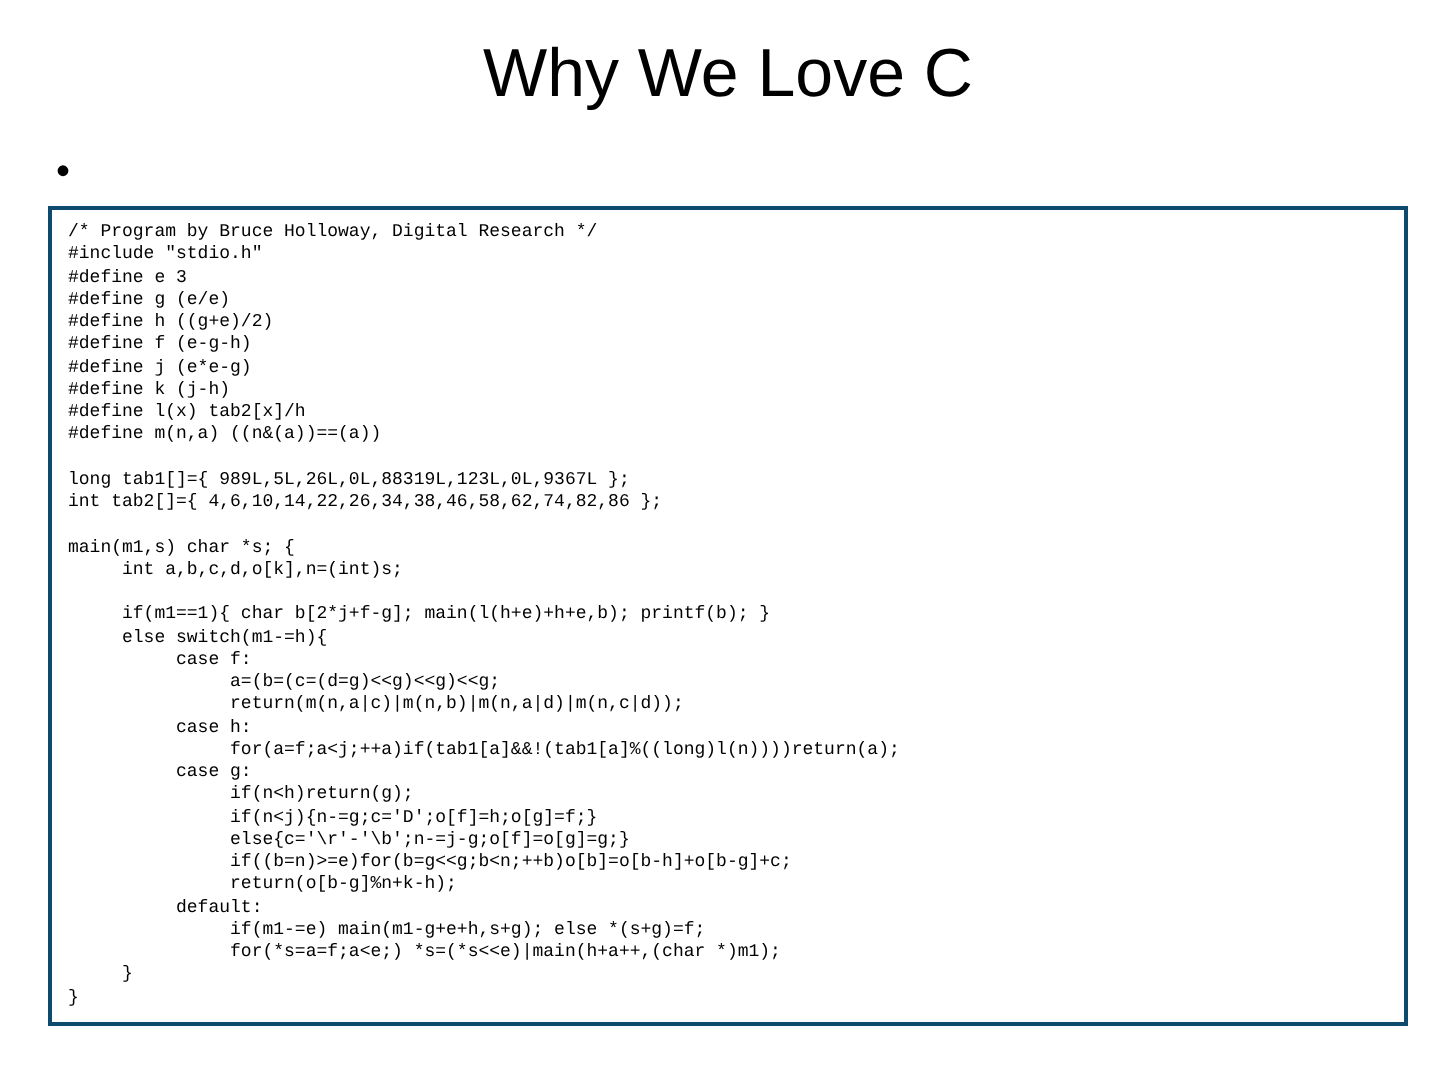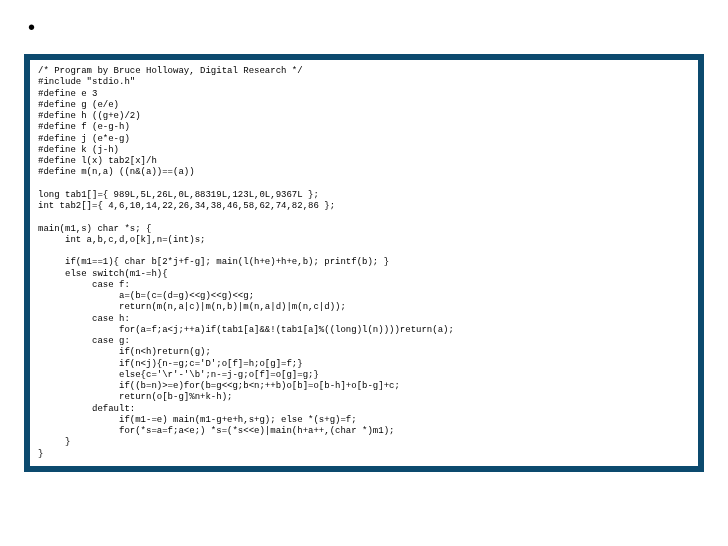--- a/index.html
+++ b/index.html
@@ -2,27 +2,28 @@
 <html><head>
 <meta charset="utf-8">
 <style>
   * { margin: 0; padding: 0; box-sizing: border-box; }
   html, body { width: 728px; height: 546px; background: #fff; font-family: Arial, Helvetica, sans-serif; color: #000; }
   .slide { width: 728px; height: 546px; position: relative; padding-top: 18px; }
   .title { text-align: center; font-size: 34px; font-weight: 400; margin-bottom: 20px; }
   .bullet-row { display: flex; align-items: baseline; padding-left: 28px; margin-bottom: 6px; }
   .bullet-dot { font-size: 20px; margin-right: 12px; line-height: 1; position: relative; top: -1px; }
   .bullet-text { font-size: 26px; font-weight: 400; }
-  .code-box { margin: 16px 24px 0 24px; border: 6px solid #0c4a6e; padding: 6px 8px 6px 8px; }
+  .code-box { margin: 6px 24px 0 24px; border: 2px solid #0c4a6e; padding: 6px 8px 6px 8px; }
   .code { font-family: "Courier New", Courier, monospace; font-size: 9px; line-height: 1.25; white-space: pre; color: #000; }
 </style>
 </head>
 <body>
 
 <div class="slide">
+  <h1 class="title">Why We Love C</h1>
 
   <div class="bullet-row">
     <span class="bullet-dot">•</span>
   </div>
 
   <div class="code-box">
     <pre class="code">/* Program by Bruce Holloway, Digital Research */
 #include "stdio.h"
 #define e 3
 #define g (e/e)

